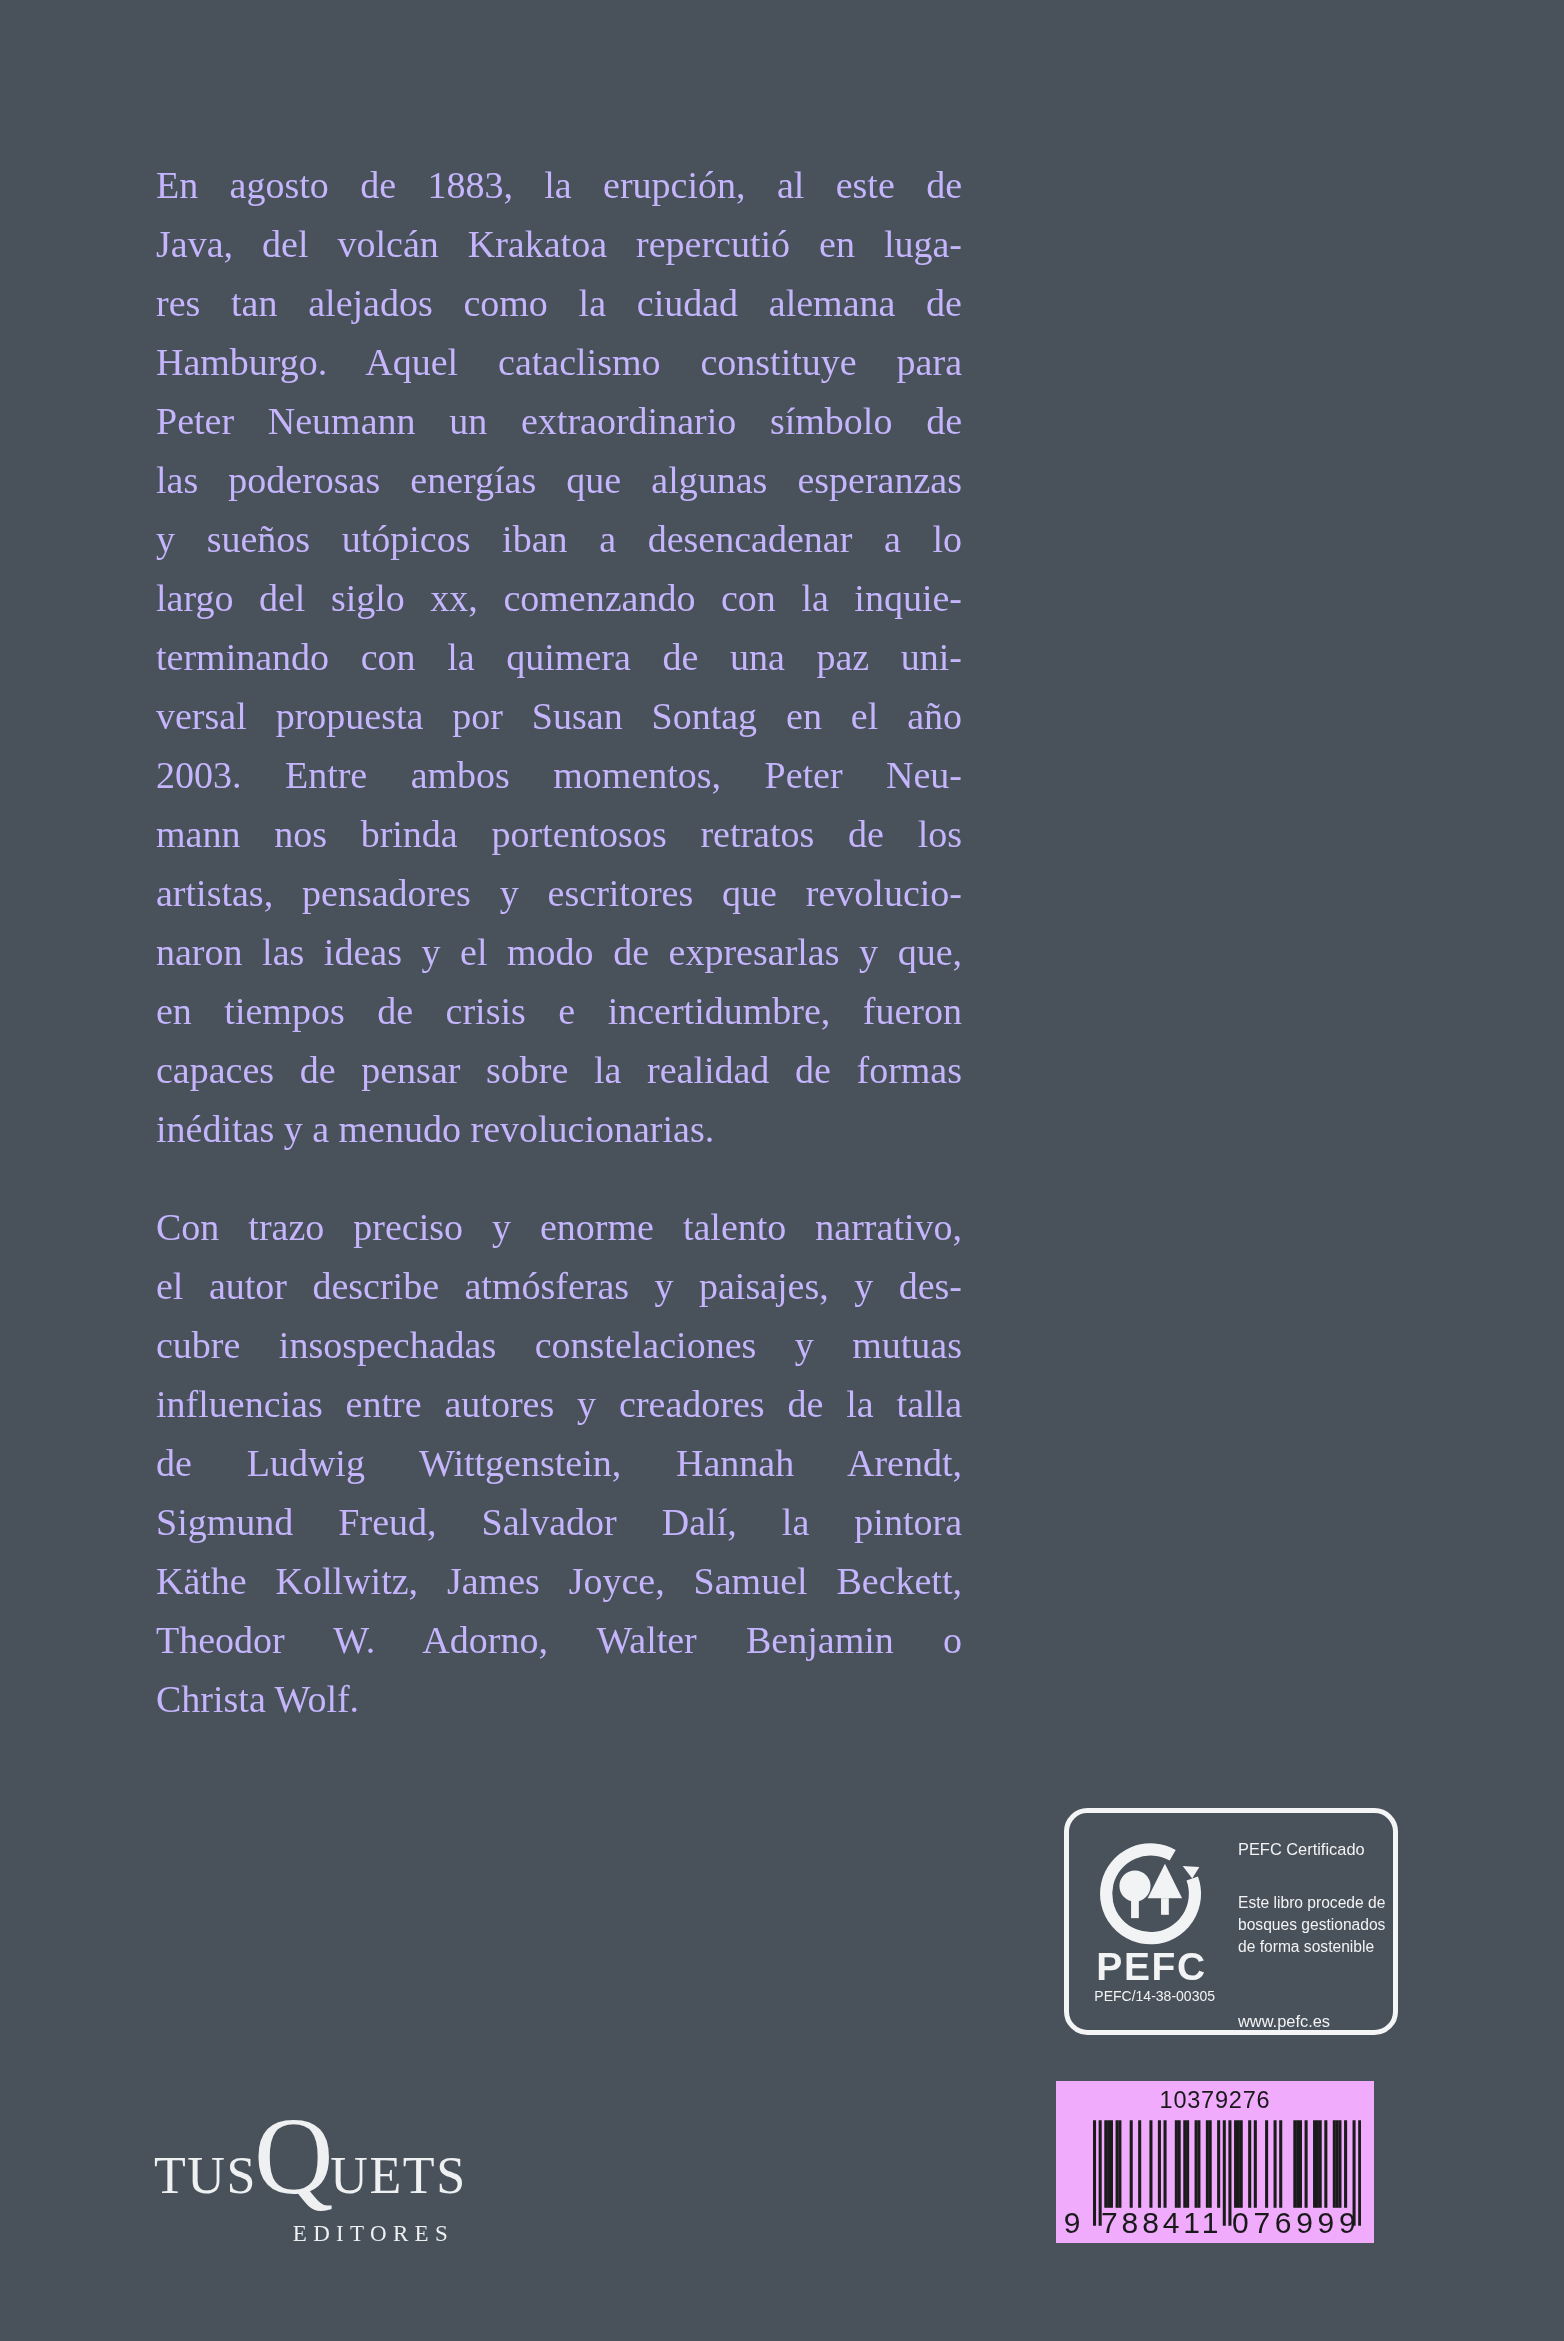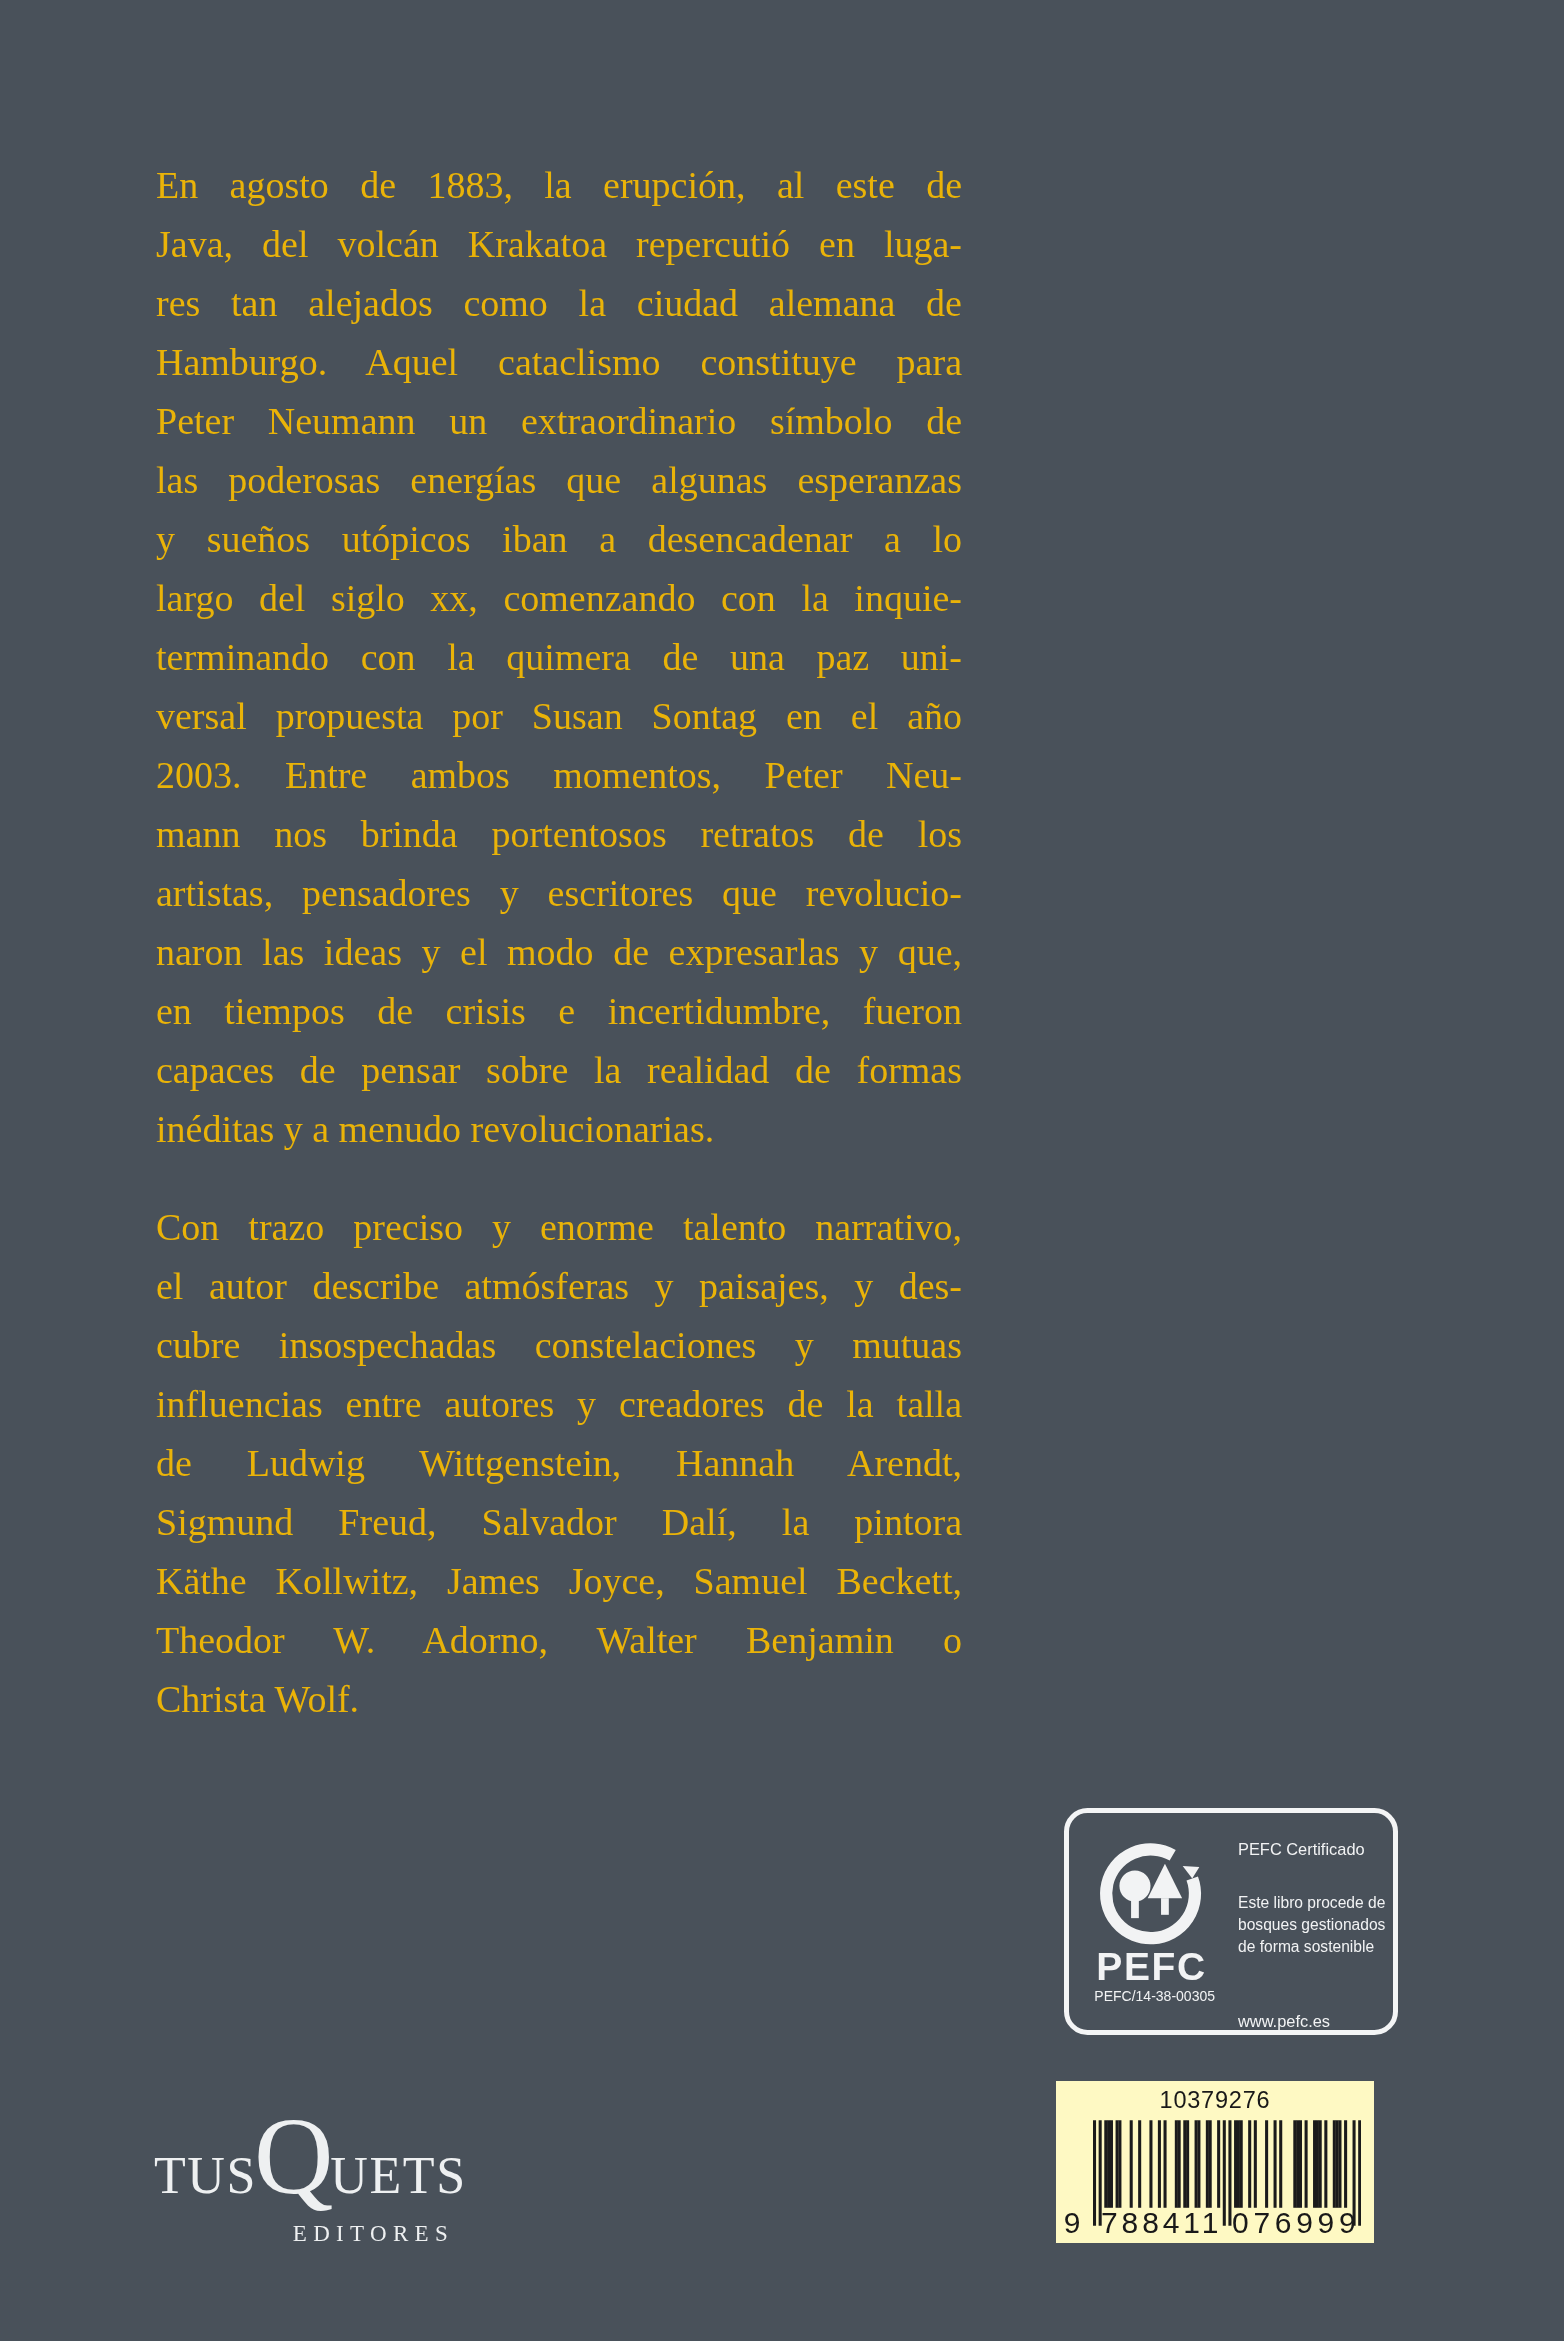--- a/index.html
+++ b/index.html
@@ -4,21 +4,21 @@
 <style>
   html,body{margin:0;padding:0;background:#2c3138;}
   .page{
     position:relative;width:1565px;height:2342px;overflow:hidden;
     background:#49515a;
     font-family:"Liberation Serif","DejaVu Serif",serif;
   }
   
   .synopsis{
     position:absolute;left:156px;top:156px;width:806px;
-    color:#eab308;font-size:38px;line-height:59px;font-weight:400;
+    color:#c4b5fd;font-size:38px;line-height:59px;font-weight:400;
   }
   .para + .para{margin-top:39px;}
   .line{text-align:justify;text-align-last:justify;}
   .line.last{text-align-last:left;}
   
   .pefc-box{
     position:absolute;left:1064px;top:1808px;width:334px;height:227px;
     border:5.5px solid #f4f5f6;border-radius:23.5px;box-sizing:border-box;
     font-family:"Liberation Sans","DejaVu Sans",sans-serif;color:#f2f3f4;
   }
@@ -27,21 +27,21 @@
     position:absolute;left:26px;top:133px;width:113px;text-align:center;
     font-size:39px;font-weight:bold;letter-spacing:1.6px;line-height:41px;
   }
   .pefc-cert-code{position:absolute;left:19px;top:175px;width:127px;text-align:right;font-size:14px;}
   .pefc-certified{position:absolute;left:169px;top:27px;font-size:16.4px;}
   .pefc-desc{position:absolute;left:169px;top:79px;font-size:15.6px;line-height:22px;white-space:pre-line;}
   .pefc-web{position:absolute;left:169px;top:175px;font-size:16.4px;margin-top:24px;}
   
   .barcode-box{
     position:absolute;left:1056px;top:2081px;width:318px;height:162px;
-    background:#fef9c3;color:#191919;
+    background:#f0abfc;color:#191919;
     font-family:"Liberation Sans","DejaVu Sans",sans-serif;
   }
   .barcode-top{position:absolute;left:0;top:6.3px;width:100%;text-align:center;font-size:23.5px;letter-spacing:0.8px;}
   .barcode-bars{position:absolute;left:37px;top:39px;}
   .barcode-bars rect{fill:#1b1b1b;}
   .bc-digit{position:absolute;top:125px;font-size:30px;}
   .bc-d0{left:7.8px;}
   .bc-d1{left:45px;letter-spacing:3.9px;}
   .bc-d2{left:176px;letter-spacing:4.7px;}
   

